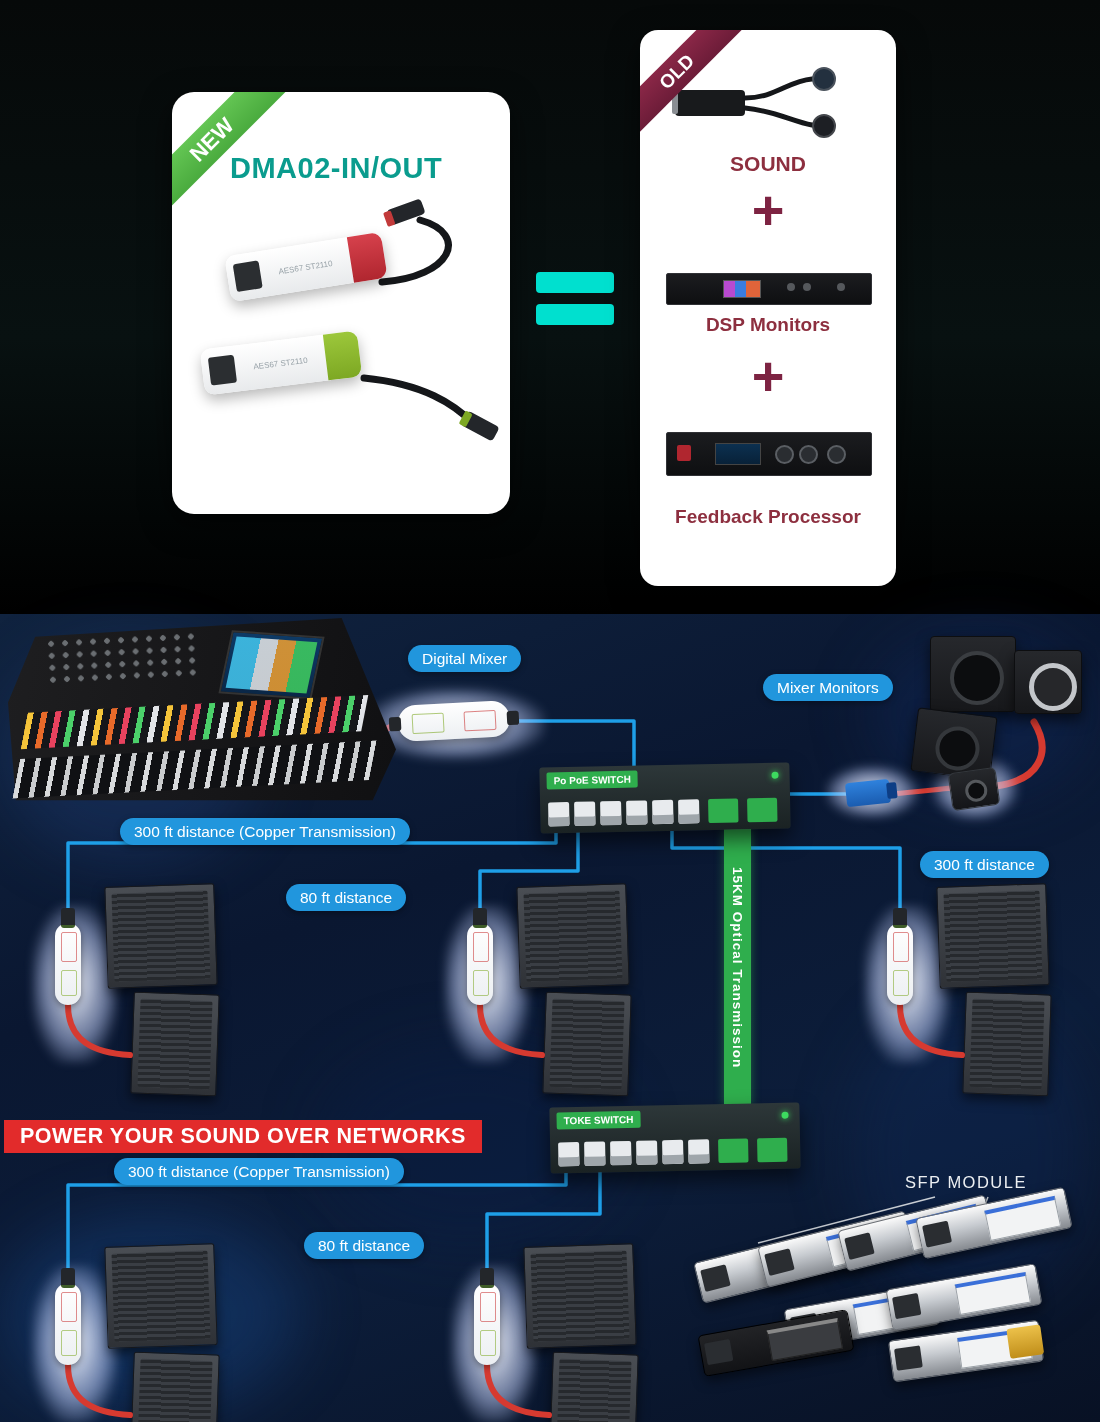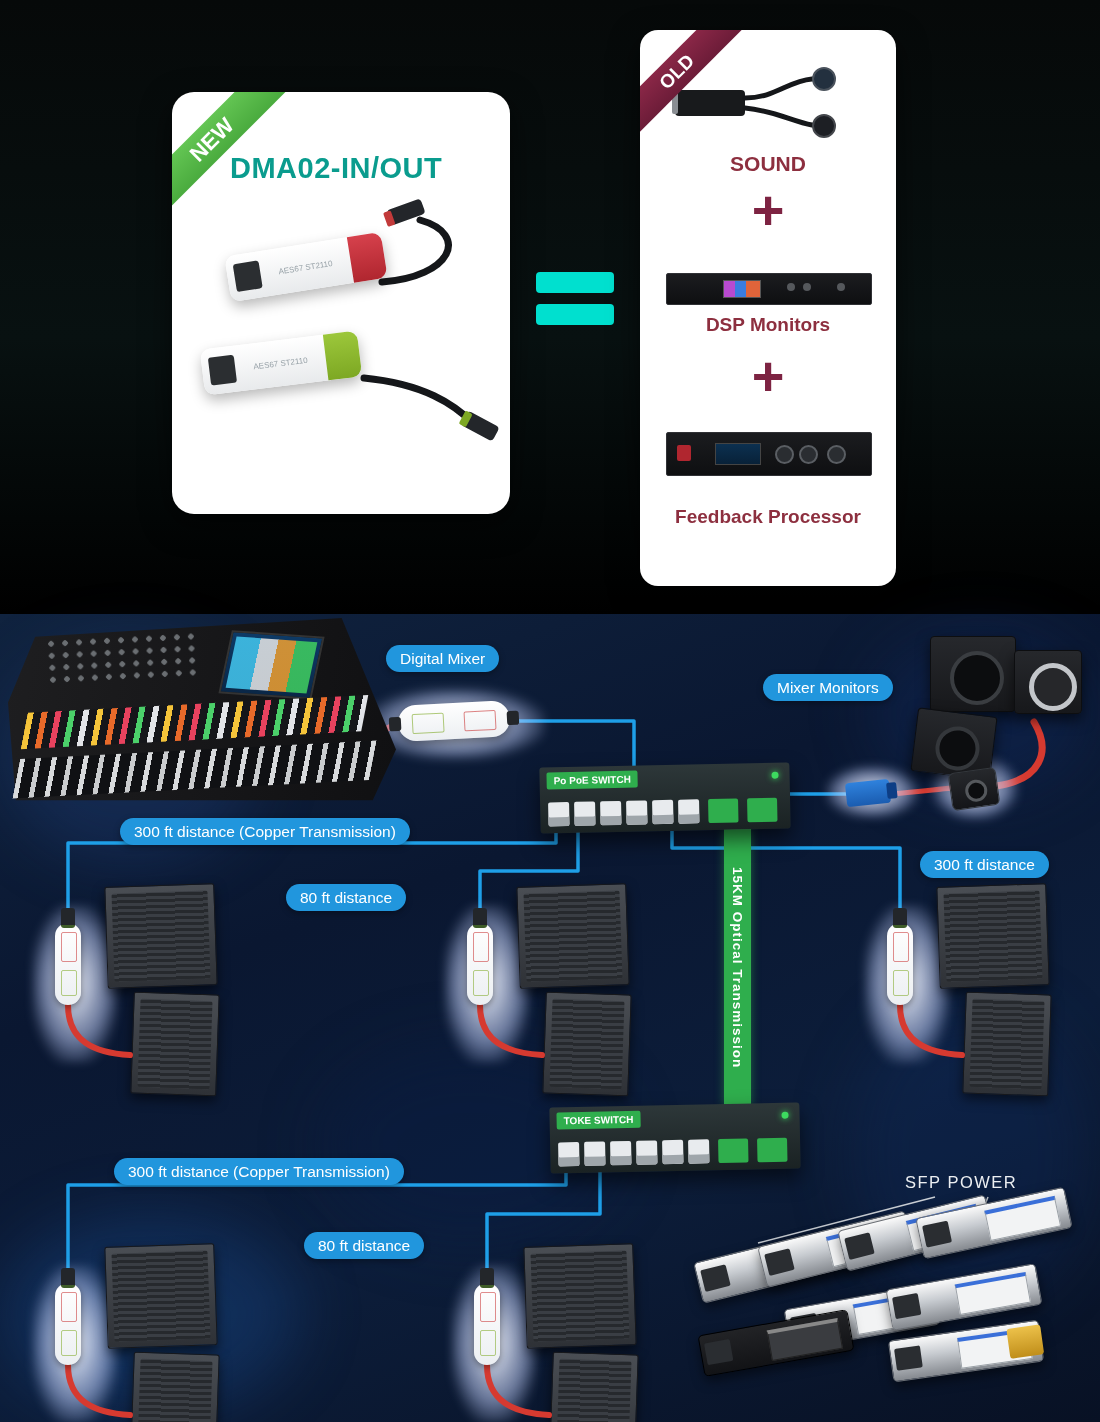--- a/index.html
+++ b/index.html
@@ -459,22 +459,23 @@
         <div class="slot"></div>
         <div class="tag"></div>
       </div>
     <div class="sfp" style="left:200px;top:130px;transform:rotate(-8deg);">
         <div class="slot"></div>
         <div class="tag"></div>
         <div class="gold"></div>
       </div>
   </div>
 
-  <div class="pill" style="left:386px;top:645px;">Digital Mixer</div>
+  <div class="pill" style="left:408px;top:645px;">Digital Mixer</div>
   <div class="pill" style="left:763px;top:674px;">Mixer Monitors</div>
   <div class="pill" style="left:120px;top:818px;">300 ft distance (Copper Transmission)</div>
   <div class="pill" style="left:286px;top:884px;">80 ft distance</div>
   <div class="pill" style="left:920px;top:851px;">300 ft distance</div>
+  <div class="banner" style="left:4px;top:1120px;">POWER YOUR SOUND OVER NETWORKS</div>
   <div class="pill" style="left:114px;top:1158px;">300 ft distance (Copper  Transmission)</div>
   <div class="pill" style="left:304px;top:1232px;">80 ft distance</div>
-  <div class="sfp-title" style="left:905px;top:1173px;">SFP POWER</div>
+  <div class="sfp-title" style="left:905px;top:1173px;">SFP MODULE</div>
 
 </div>
 
 </body></html>

